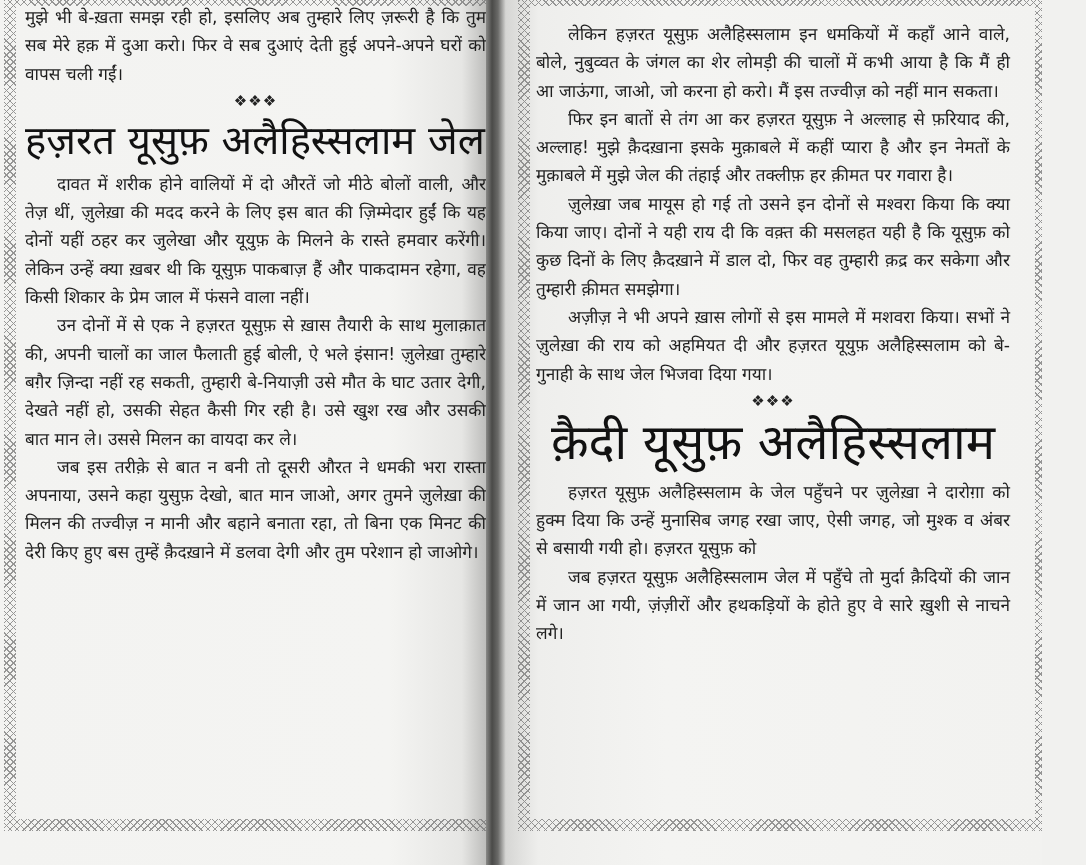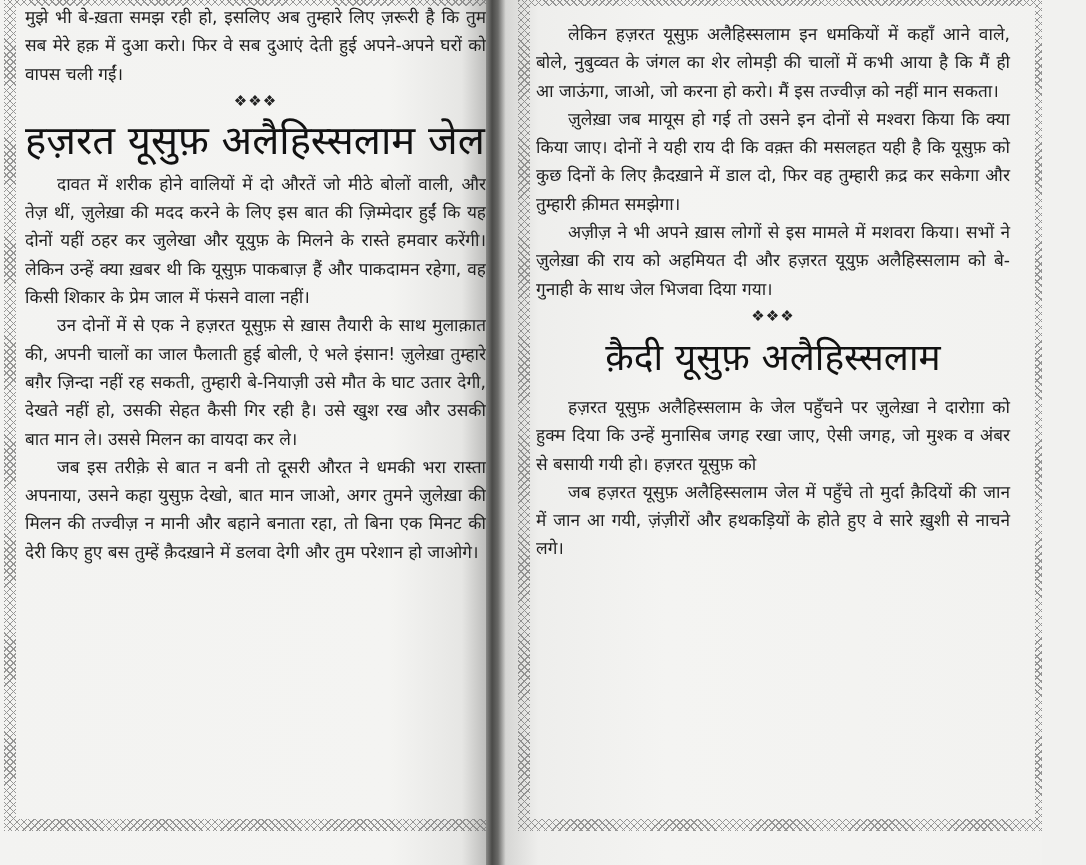--- a/index.html
+++ b/index.html
@@ -56,21 +56,21 @@
   .text p.indent { text-indent: 32px; }
   .ornament {
     text-align: center; font-size: 15px; line-height: 18px; letter-spacing: 1px;
     margin: 4px 0 4px; color: #222;
   }
   .heading {
     text-align: center; font-weight: normal; color: #111;
     margin: 0; white-space: nowrap;
   }
   .page-left .heading { font-size: 40px; line-height: 56px; margin-top: -2px; margin-bottom: 2px; }
-  .page-right .heading { font-size: 37px; line-height: 66px; margin-top: -4px; margin-bottom: 2px; }
+  .page-right .heading { font-size: 49px; line-height: 66px; margin-top: -4px; margin-bottom: 2px; }
 </style>
 </head>
 <body>
 
 <div class="spread">
 
   <div class="page page-left">
     <div class="frame"></div>
     <div class="text">
       <p>मुझे भी बे-ख़ता समझ रही हो, इसलिए अब तुम्हारे लिए ज़रूरी है कि तुम सब मेरे हक़ में दुआ करो। फिर वे सब दुआएं देती हुई अपने-अपने घरों को वापस चली गईं।</p>
@@ -81,20 +81,21 @@
       <p class="indent">जब इस तरीक़े से बात न बनी तो दूसरी औरत ने धमकी भरा रास्ता अपनाया, उसने कहा युसुफ़ देखो, बात मान जाओ, अगर तुमने ज़ुलेख़ा की मिलन की तज्वीज़ न मानी और बहाने बनाता रहा, तो बिना एक मिनट की देरी किए हुए बस तुम्हें क़ैदख़ाने में डलवा देगी और तुम परेशान हो जाओगे।</p>
     </div>
   </div>
 
   <div class="gutter"></div>
 
   <div class="page page-right">
     <div class="frame"></div>
     <div class="text">
       <p class="indent">लेकिन हज़रत यूसुफ़ अलैहिस्सलाम इन धमकियों में कहाँ आने वाले, बोले, नुबुव्वत के जंगल का शेर लोमड़ी की चालों में कभी आया है कि मैं ही आ जाऊंगा, जाओ, जो करना हो करो। मैं इस तज्वीज़ को नहीं मान सकता।</p>
+      <p class="indent">फिर इन बातों से तंग आ कर हज़रत यूसुफ़ ने अल्लाह से फ़रियाद की, अल्लाह! मुझे क़ैदख़ाना इसके मुक़ाबले में कहीं प्यारा है और इन नेमतों के मुक़ाबले में मुझे जेल की तंहाई और तक्लीफ़ हर क़ीमत पर गवारा है।</p>
       <p class="indent">ज़ुलेख़ा जब मायूस हो गई तो उसने इन दोनों से मश्वरा किया कि क्या किया जाए। दोनों ने यही राय दी कि वक़्त की मसलहत यही है कि यूसुफ़ को कुछ दिनों के लिए क़ैदख़ाने में डाल दो, फिर वह तुम्हारी क़द्र कर सकेगा और तुम्हारी क़ीमत समझेगा।</p>
       <p class="indent">अज़ीज़ ने भी अपने ख़ास लोगों से इस मामले में मशवरा किया। सभों ने ज़ुलेख़ा की राय को अहमियत दी और हज़रत यूयुफ़ अलैहिस्सलाम को बे-गुनाही के साथ जेल भिजवा दिया गया।</p>
       <div class="ornament">❖❖❖</div>
       <h2 class="heading">क़ैदी यूसुफ़ अलैहिस्सलाम</h2>
       <p class="indent">हज़रत यूसुफ़ अलैहिस्सलाम के जेल पहुँचने पर ज़ुलेख़ा ने दारोग़ा को हुक्म दिया कि उन्हें मुनासिब जगह रखा जाए, ऐसी जगह, जो मुश्क व अंबर से बसायी गयी हो। हज़रत यूसुफ़ को</p>
       <p class="indent">जब हज़रत यूसुफ़ अलैहिस्सलाम जेल में पहुँचे तो मुर्दा क़ैदियों की जान में जान आ गयी, ज़ंज़ीरों और हथकड़ियों के होते हुए वे सारे ख़ुशी से नाचने लगे।</p>
     </div>
   </div>
 
 </div>

